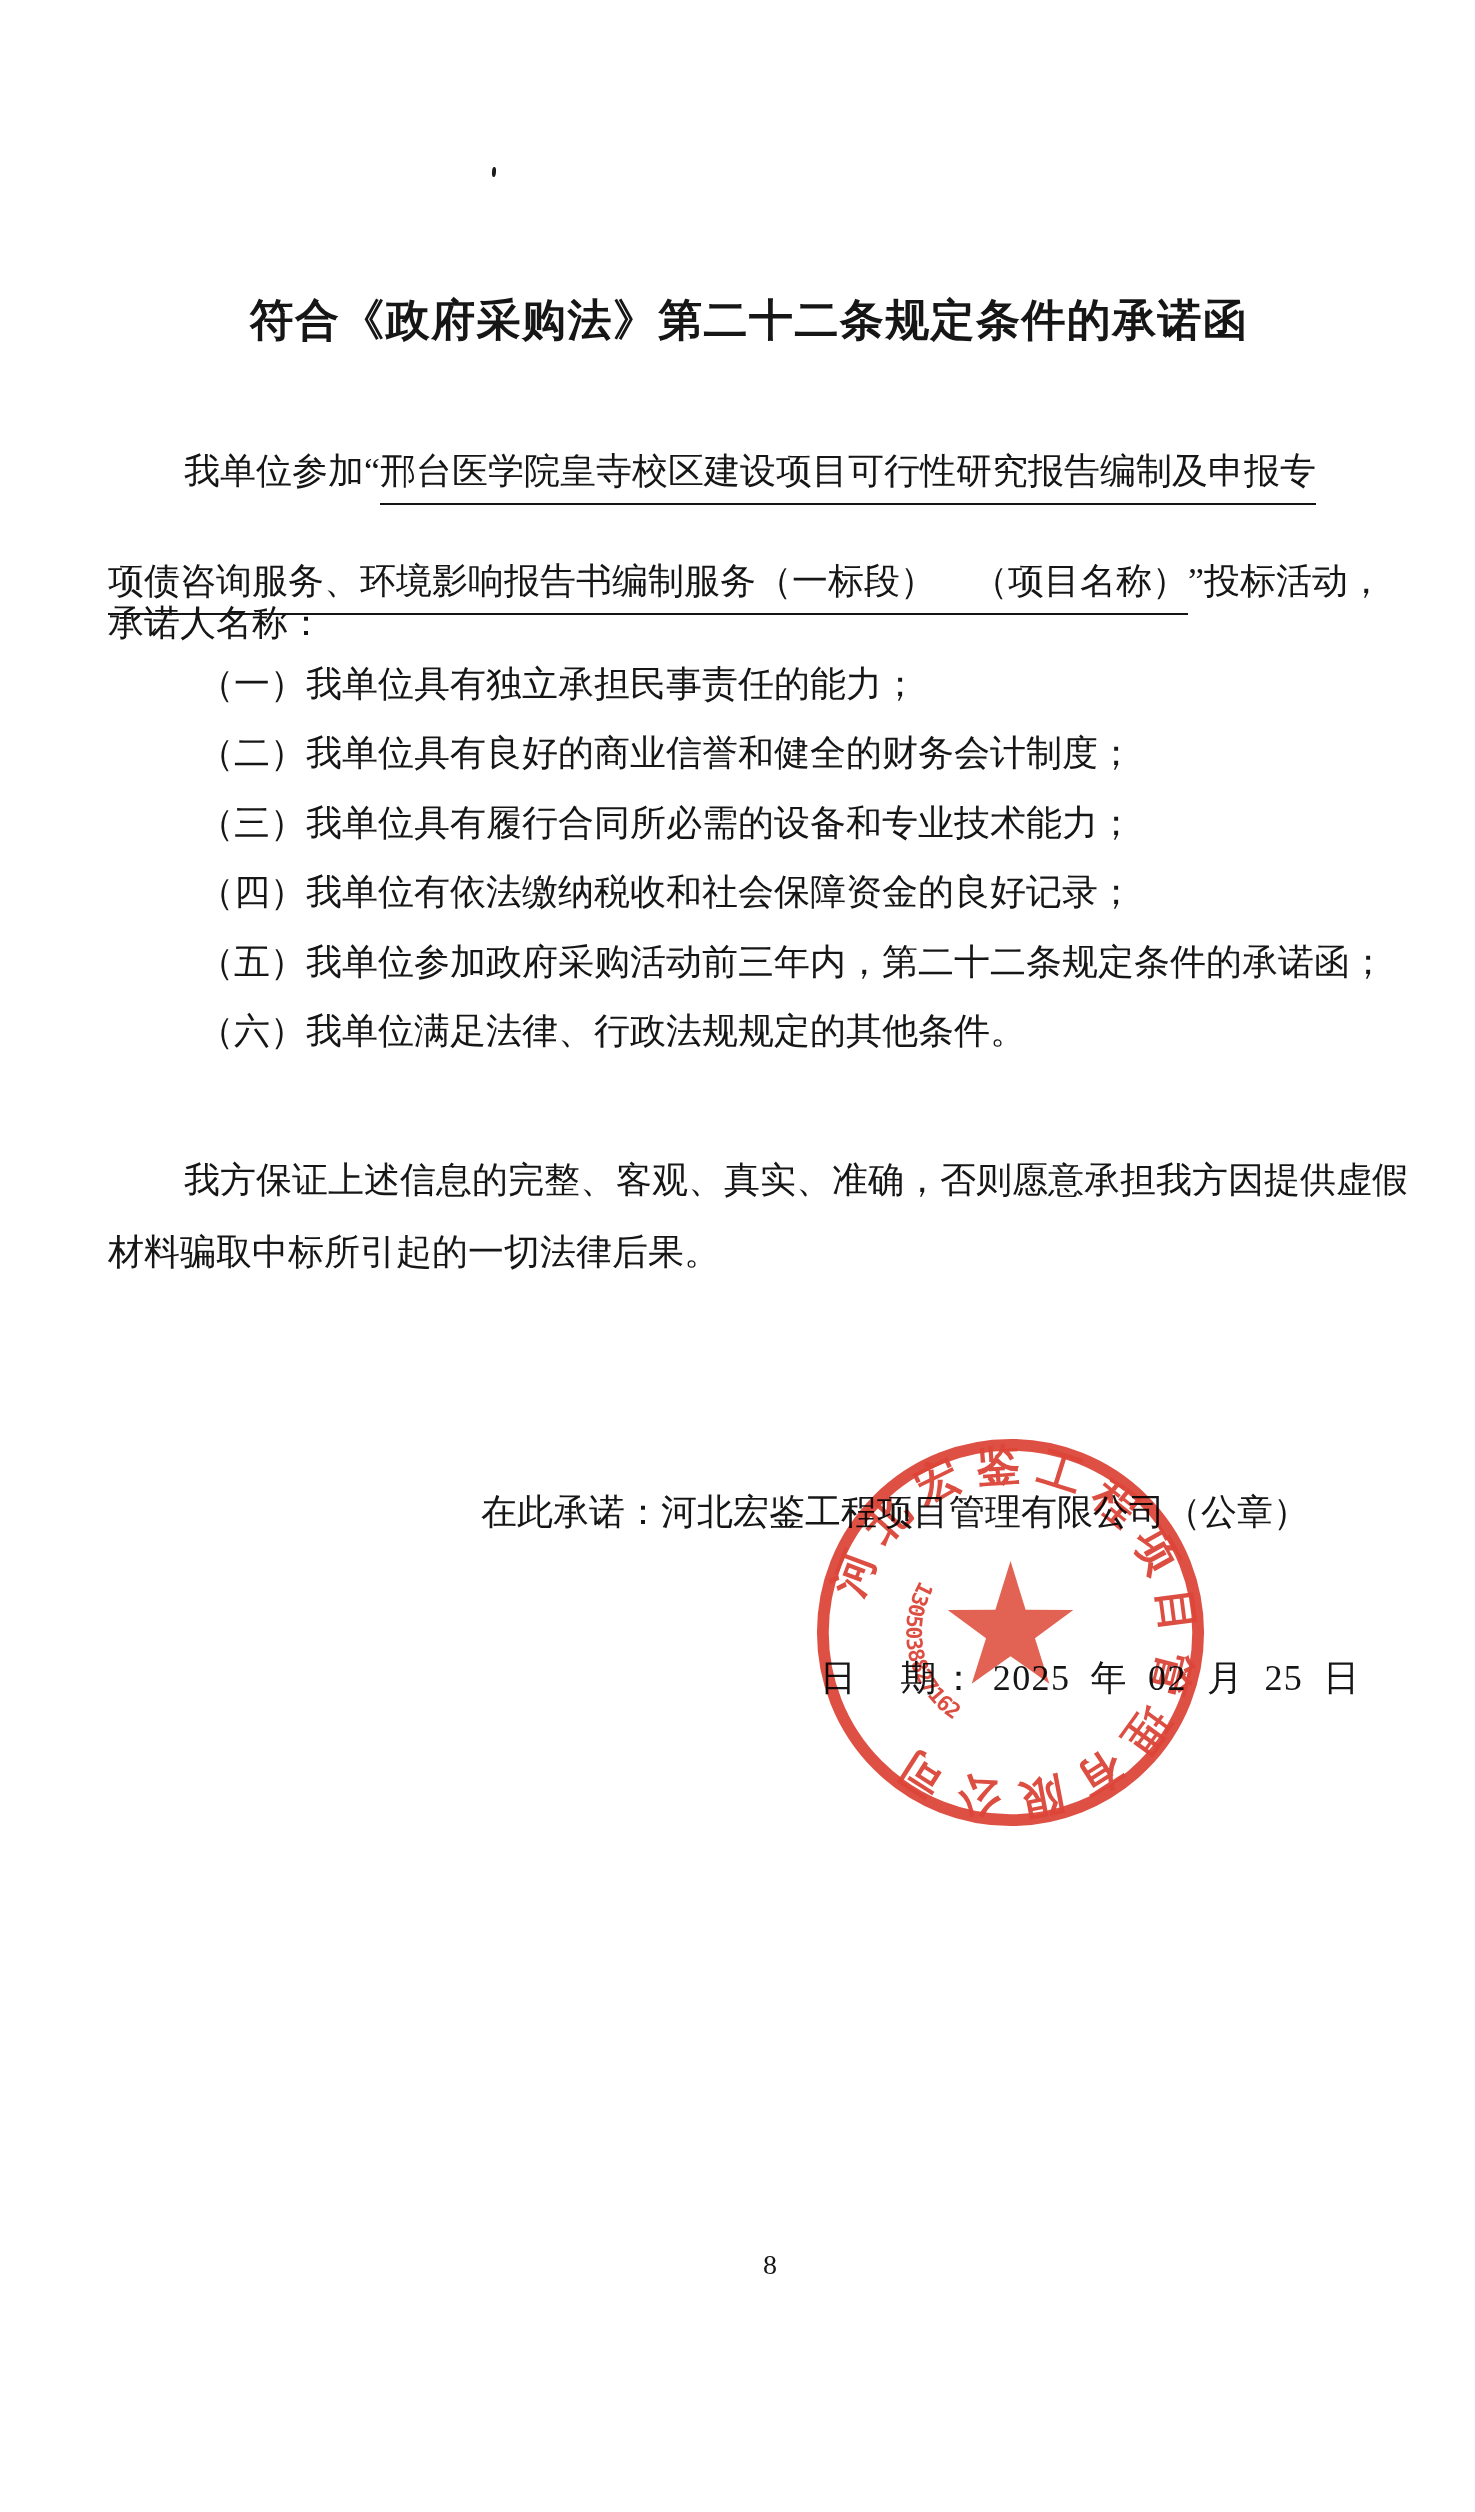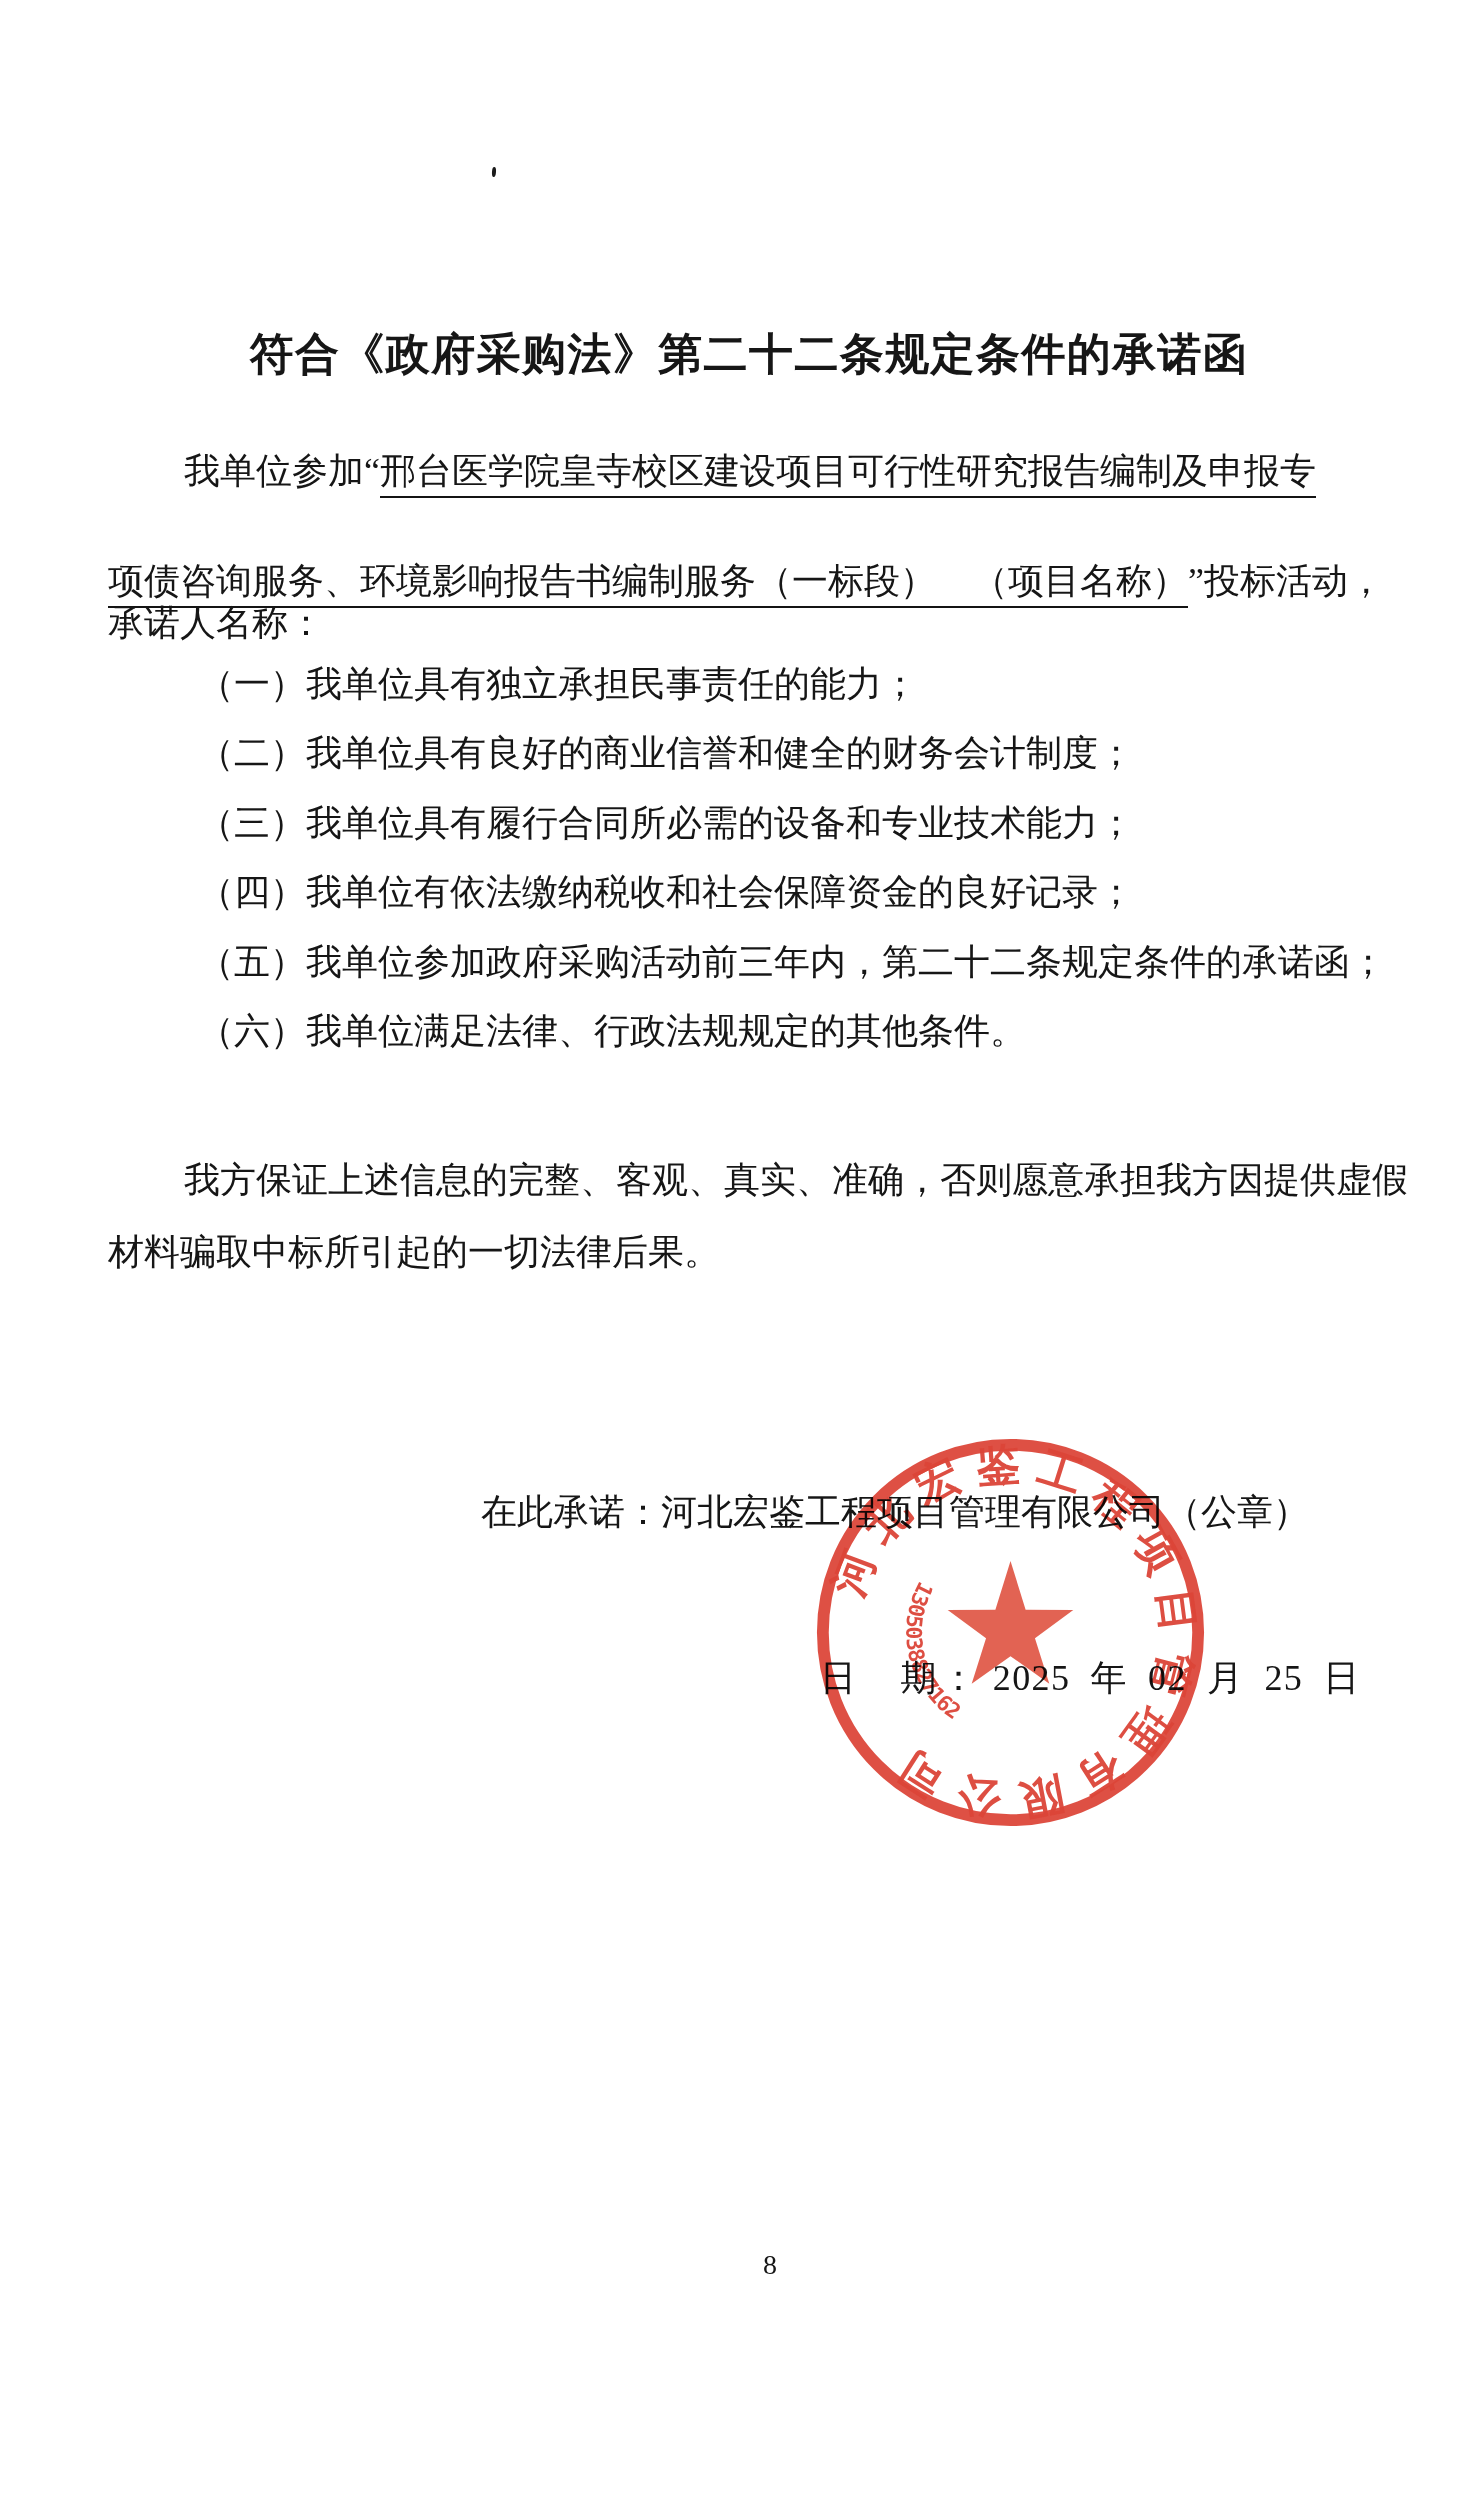--- a/index.html
+++ b/index.html
@@ -16,25 +16,24 @@
     white-space:nowrap;
     font-size:36px;
     line-height:1.2;
   }
   .doc-title{
     font-size:44px;
     font-weight:bold;
     letter-spacing:1.4px;
     left:calc(50% + 11px);
     transform:translateX(-50%);
-    margin-top:34px;
   }
   .u{
     border-bottom:2.8px solid #141414;
-    padding-bottom:5px;
+    padding-bottom:12px;
   }
   .ink-dot{
     position:absolute;
     left:492px;top:167px;
     width:4.2px;height:9.7px;
     background:#1b1b1b;
     border-radius:50%;
     transform:rotate(4deg);
   }
   .date-label{letter-spacing:4.2px;margin-top:40px;}

